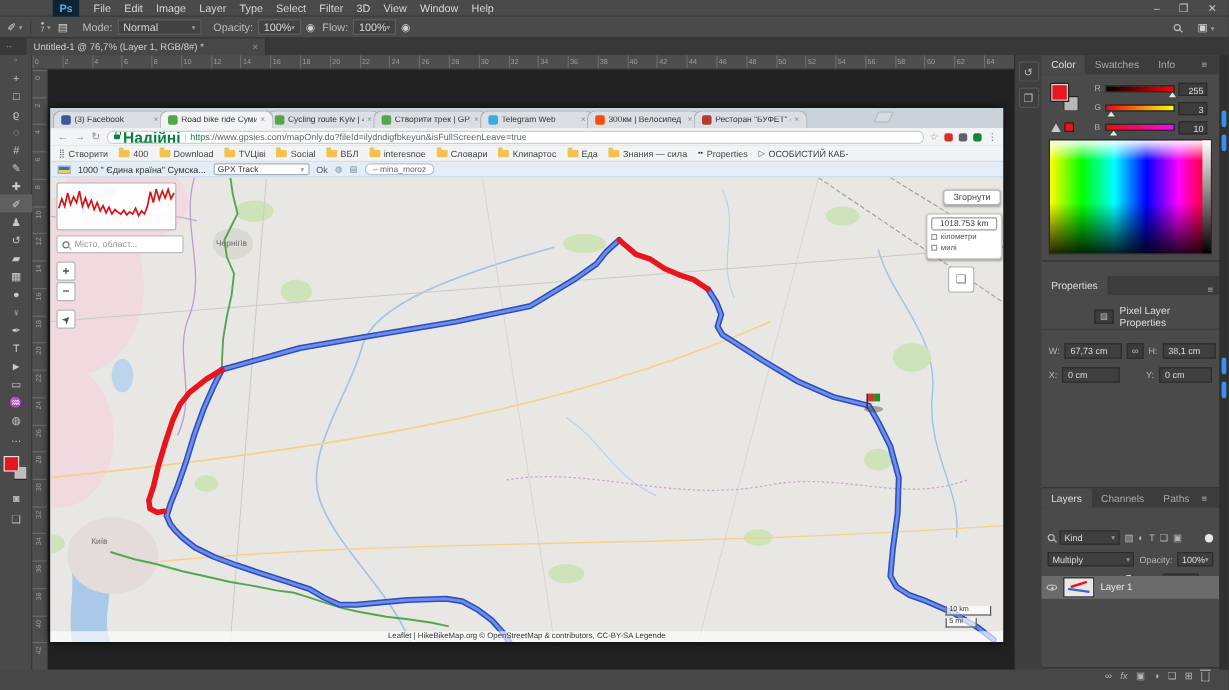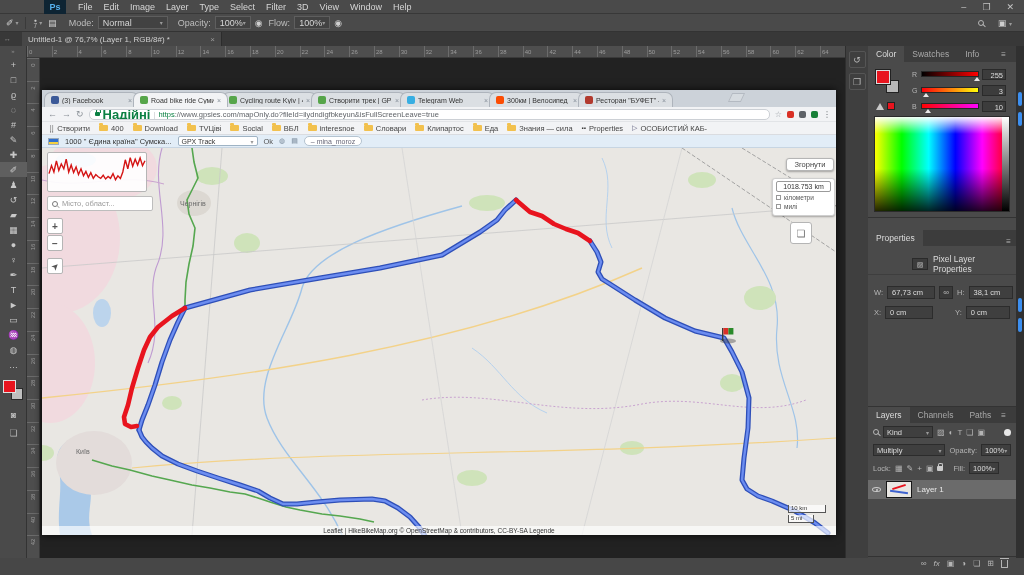--- a/index.html
+++ b/index.html
@@ -155,21 +155,21 @@
 
   .prophead{position:absolute;left:6px;top:24px;display:flex;align-items:center;gap:5px;padding-left:38px;}
   .prophead .pic{width:16px;height:12px;background:#3c3c3c;border:1px solid #2a2a2a;color:#bbb;font-size:7px;text-align:center;line-height:11px;}
   .prophead .pt{font-size:8.5px;color:#ddd;}
   .propdiv{position:absolute;left:0;top:44px;width:100%;height:1px;background:#3e3e3e;}
   .frow{position:absolute;display:flex;align-items:center;gap:4px;}
   .flab{font-size:7.5px;color:#b5b5b5;}
   .finput{height:13px;background:#3f3f3f;border:1px solid #2c2c2c;color:#ddd;font-size:7.5px;display:flex;align-items:center;padding-left:4px;}
   .chain{width:14px;height:13px;background:#3a3a3a;border:1px solid #2c2c2c;color:#bbb;font-size:8px;display:flex;align-items:center;justify-content:center;}
 
-  .lrow{position:absolute;left:0;width:148px;display:flex;align-items:center;gap:4px;padding:0 5px;}
+  .lrow{position:absolute;left:0;width:148px;display:flex;align-items:center;gap:4px;padding:0 5px;margin-top:16px;}
   .lsel{height:12px;background:#3f3f3f;border:1px solid #2c2c2c;color:#ddd;font-size:7.5px;display:flex;align-items:center;justify-content:space-between;padding:0 3px;}
   .lfil{width:50px;} .lblend{width:76px;} .lpct{width:30px;}
   .ficon{font-size:8px;color:#b5b5b5;}
   .pin{width:7px;height:7px;border-radius:50%;background:#e8e8e8;margin-left:auto;}
   .llab{font-size:7.5px;color:#b5b5b5;}
   .layerrow{position:absolute;left:0;width:148px;height:19px;display:flex;align-items:center;gap:5px;padding:0 4px;}
   .layerrow.sel{background:#6b6b6b;}
   .eye{width:9px;height:5px;border:1px solid #ccc;border-radius:50%;position:relative;flex:none;}
   .eye::after{content:"";position:absolute;left:2.5px;top:0.5px;width:2px;height:2px;background:#ccc;border-radius:50%;}
   .lthumb{width:26px;height:17px;border:1px solid #181818;background:#e9e7e3;position:relative;overflow:hidden;flex:none;}

